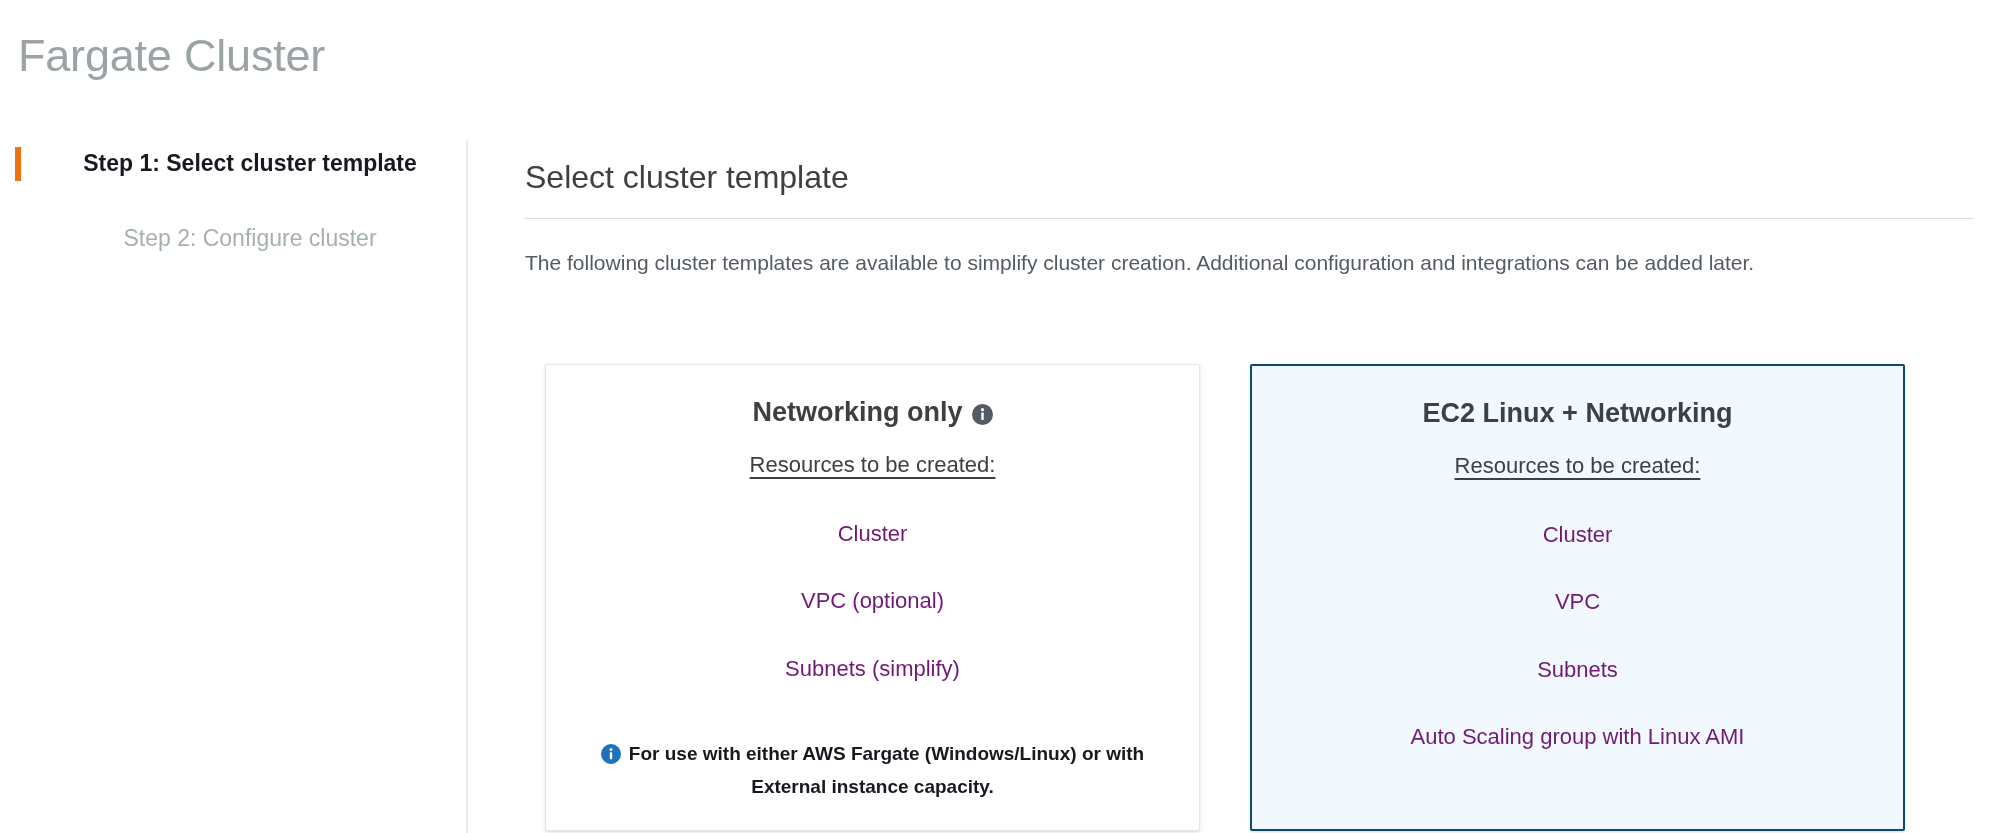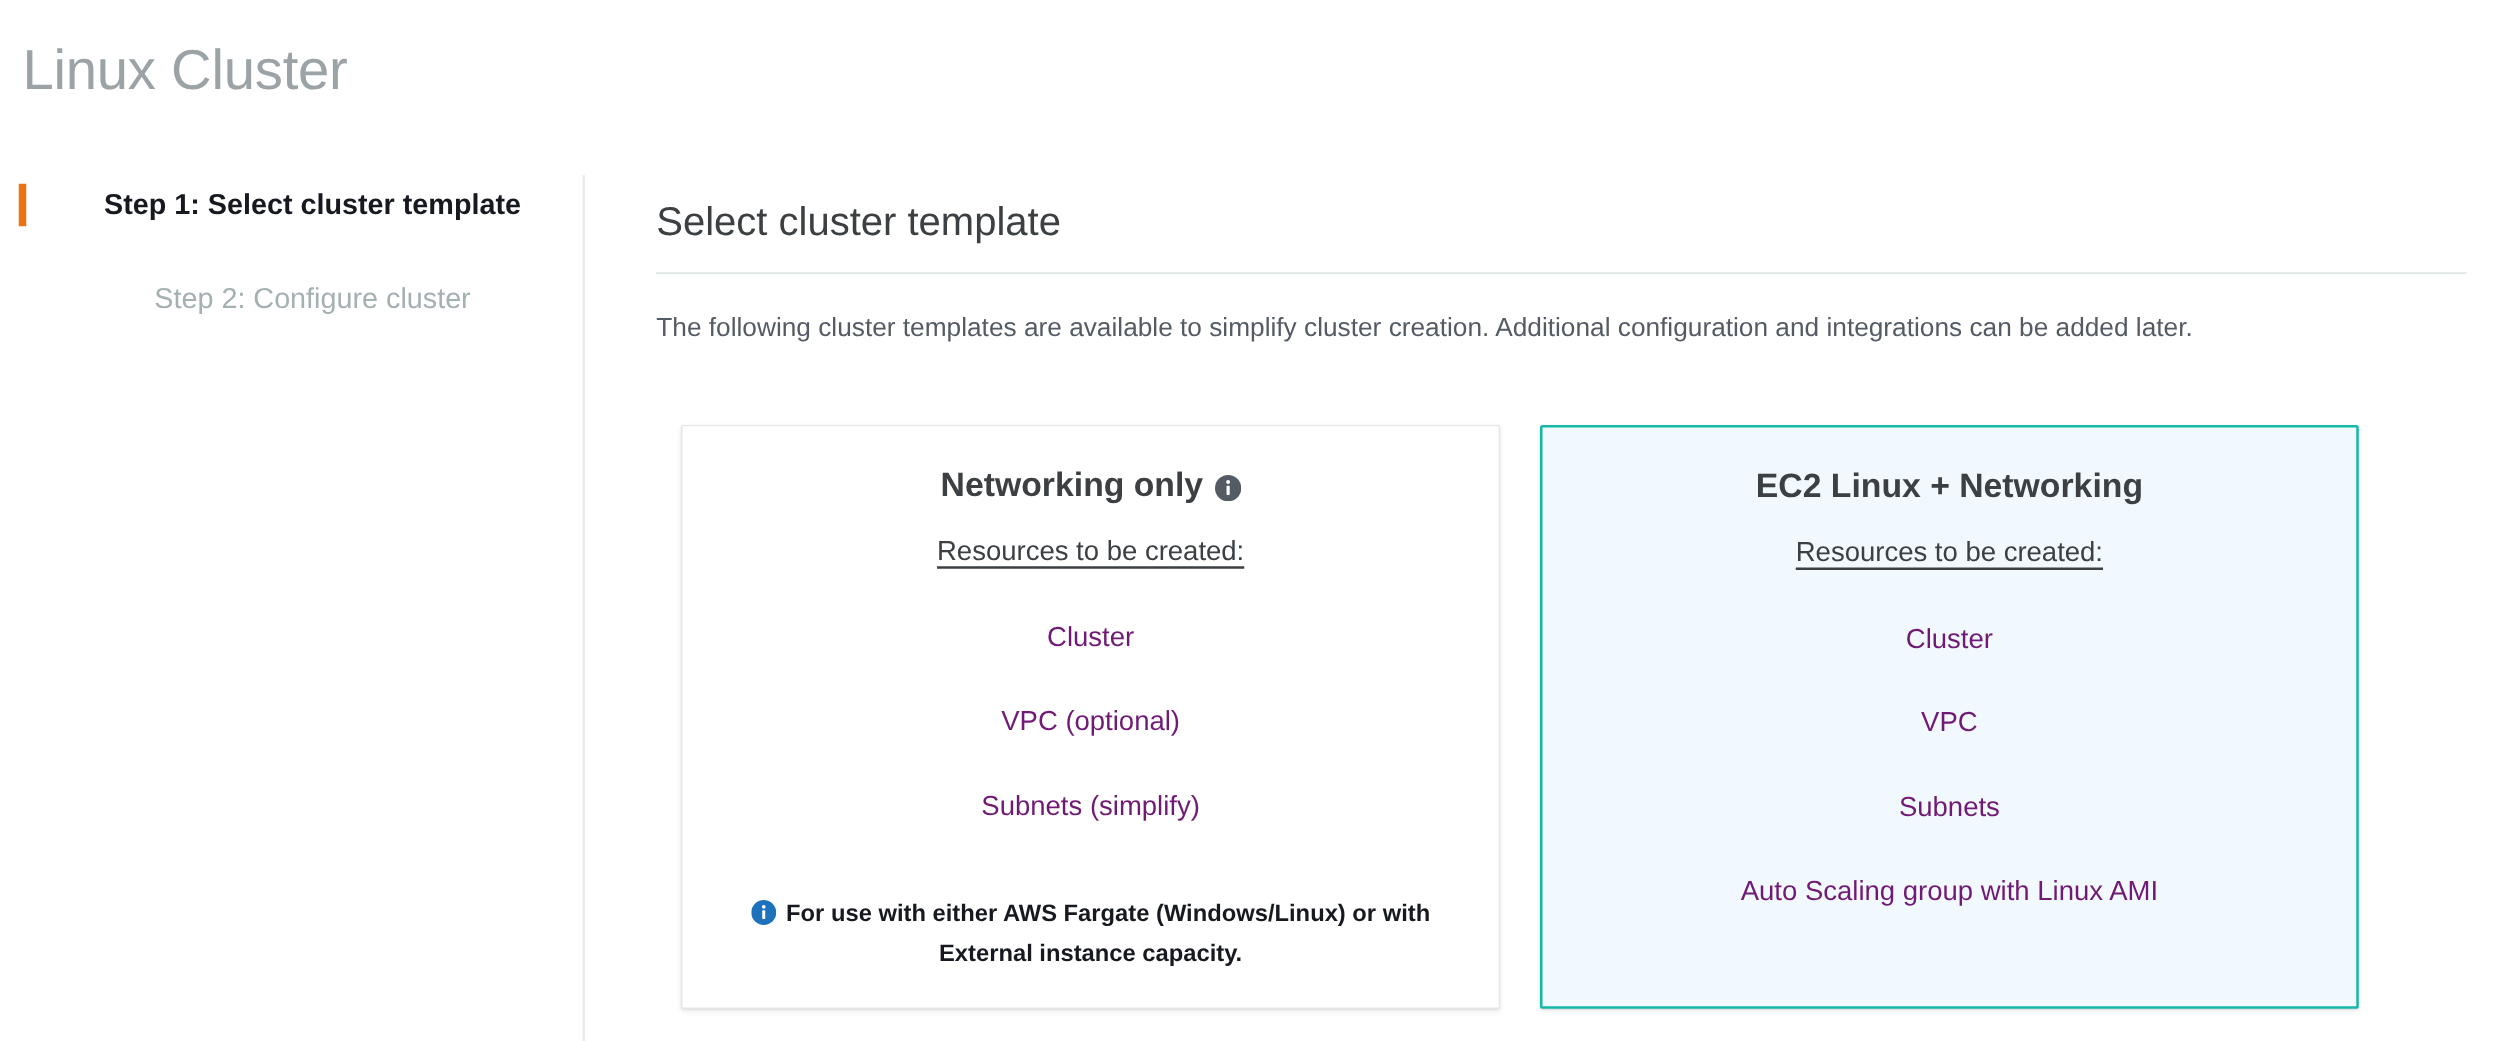--- a/index.html
+++ b/index.html
@@ -102,42 +102,42 @@
     width: 1420px;
     font-size: 21px;
     line-height: 39px;
     color: #545b64;
   }
 
   
   .cards {
     position: absolute;
     left: 20px;
-    top: 340px;
+    top: 364px;
     width: 1400px;
     height: 470px;
     display: flex;
-    gap: 32px;
+    gap: 50px;
   }
   .tmpl-card {
     position: relative;
     width: 655px;
     height: 467px;
     background: #ffffff;
     border: 1px solid #e4e6e7;
     border-radius: 2px;
     box-shadow: 0 1px 2px rgba(0,0,0,0.10), 0 2px 6px rgba(0,0,0,0.06);
     padding: 28px 24px 20px 24px;
     text-align: center;
     display: flex;
     flex-direction: column;
   }
   .tmpl-card.selected {
     background: #f1f8fe;
-    border: 2px solid #14b8a6;
+    border: 2px solid #0c4a6e;
     box-shadow: 0 1px 2px rgba(0,0,0,0.10), 0 2px 6px rgba(0,0,0,0.05);
   }
   .card-title {
     font-size: 27px;
     font-weight: bold;
     color: #3c4043;
     line-height: 1.28;
     margin: 0;
     padding: 0 40px;
   }
@@ -188,21 +188,21 @@
     position: relative;
     top: -2px;
   }
   .note-body { vertical-align: middle; }
 </style>
 </head>
 <body>
 
 <div class="page">
 
-  <div class="page-title">Linux Cluster</div>
+  <div class="page-title">Fargate Cluster</div>
 
   <div class="wizard-sidebar">
     <div class="wizard-step step-1">
       <span>Step 1: Select cluster template</span>
     </div>
     <div class="wizard-step step-2">
       <span>Step 2: Configure cluster</span>
     </div>
   </div>
 

